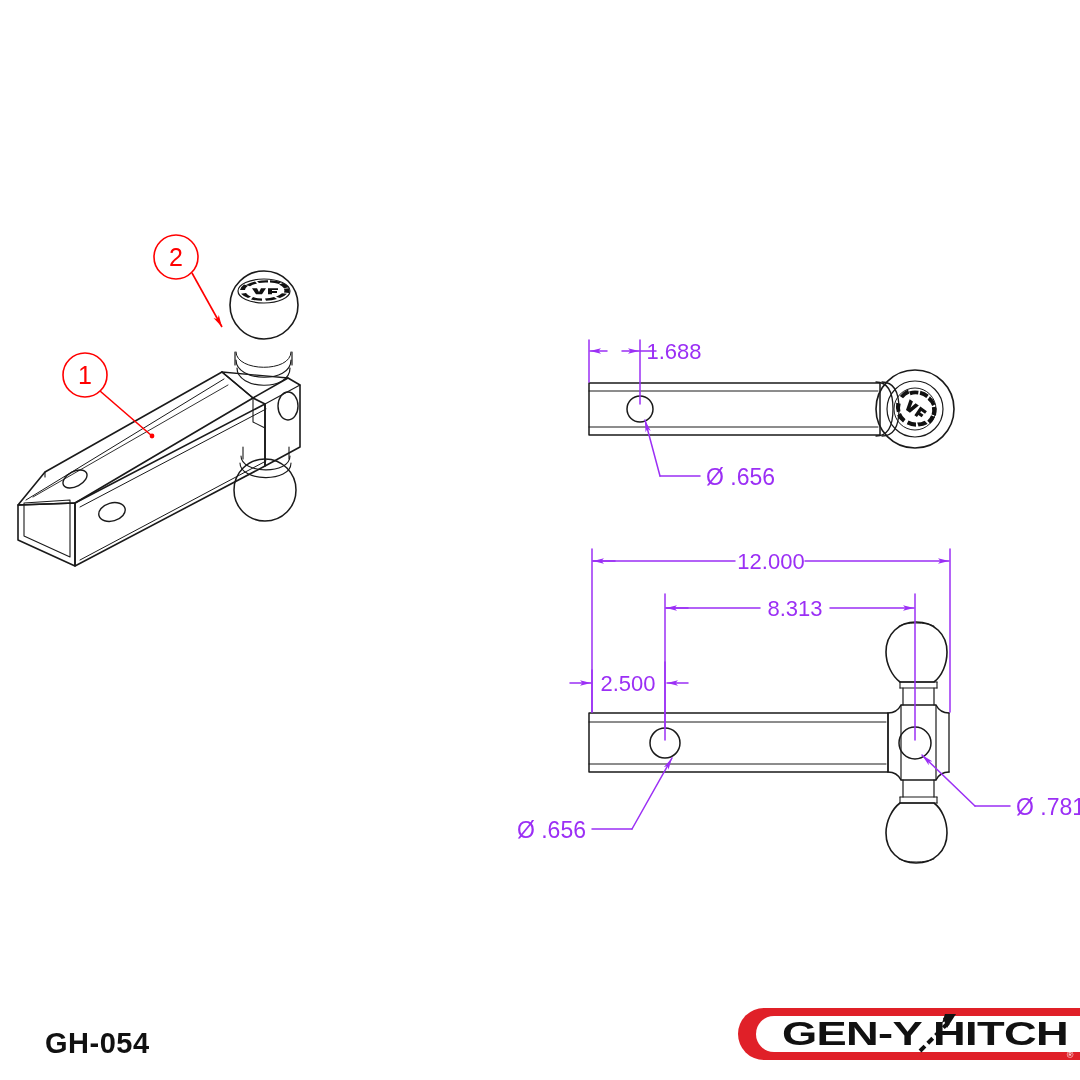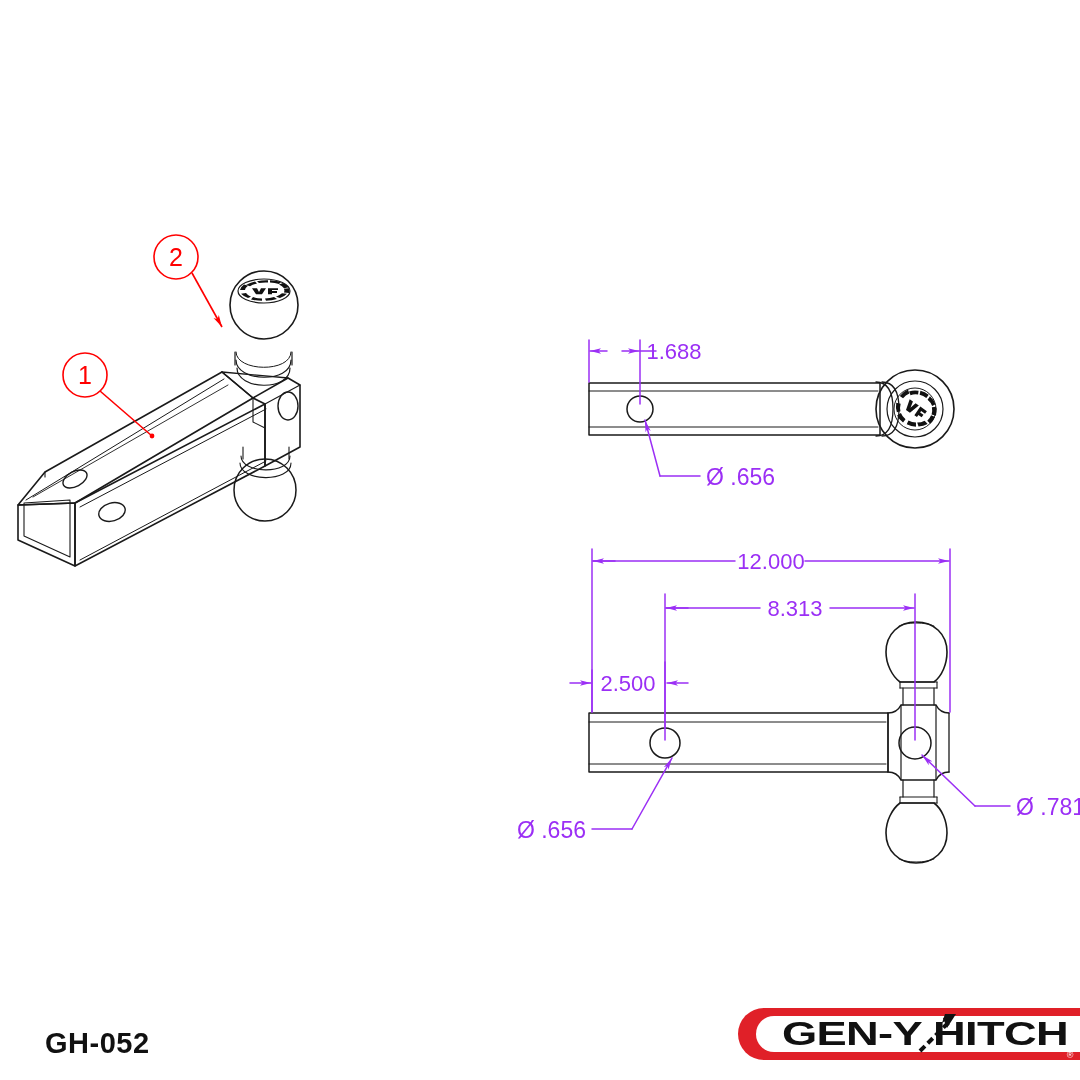--- a/index.html
+++ b/index.html
@@ -261,21 +261,21 @@
       <text x="85" y="384">1</text>
       <text x="176" y="266">2</text>
     </g>
     <defs>
       <marker id="arrowRed2" markerWidth="13" markerHeight="8" refX="12" refY="4" orient="auto" markerUnits="userSpaceOnUse">
         <path d="M12,4 L0,1 L3,4 L0,7 Z" fill="#FF0000"></path>
       </marker>
     </defs>
   </svg>
 
-  <div class="part-number">GH-052</div>
+  <div class="part-number">GH-054</div>
 
   <div class="logo-wrap">
     <svg viewBox="0 0 346 64" width="346" height="64">
 
       <path d="M30,6 L346,6 L346,58 L30,58 A26,26 0 0 1 30,6 Z" fill="#E02028"></path>
 
       <path d="M40,14 L346,14 L346,50 L40,50 A18,18 0 0 1 40,14 Z" fill="#FFFFFF"></path>
 
       <text x="48" y="43" font-family="Liberation Sans, DejaVu Sans, sans-serif" font-size="33" font-weight="bold" fill="#111111" letter-spacing="-0.5" textLength="286" lengthAdjust="spacingAndGlyphs">GEN-Y HITCH</text>
 

